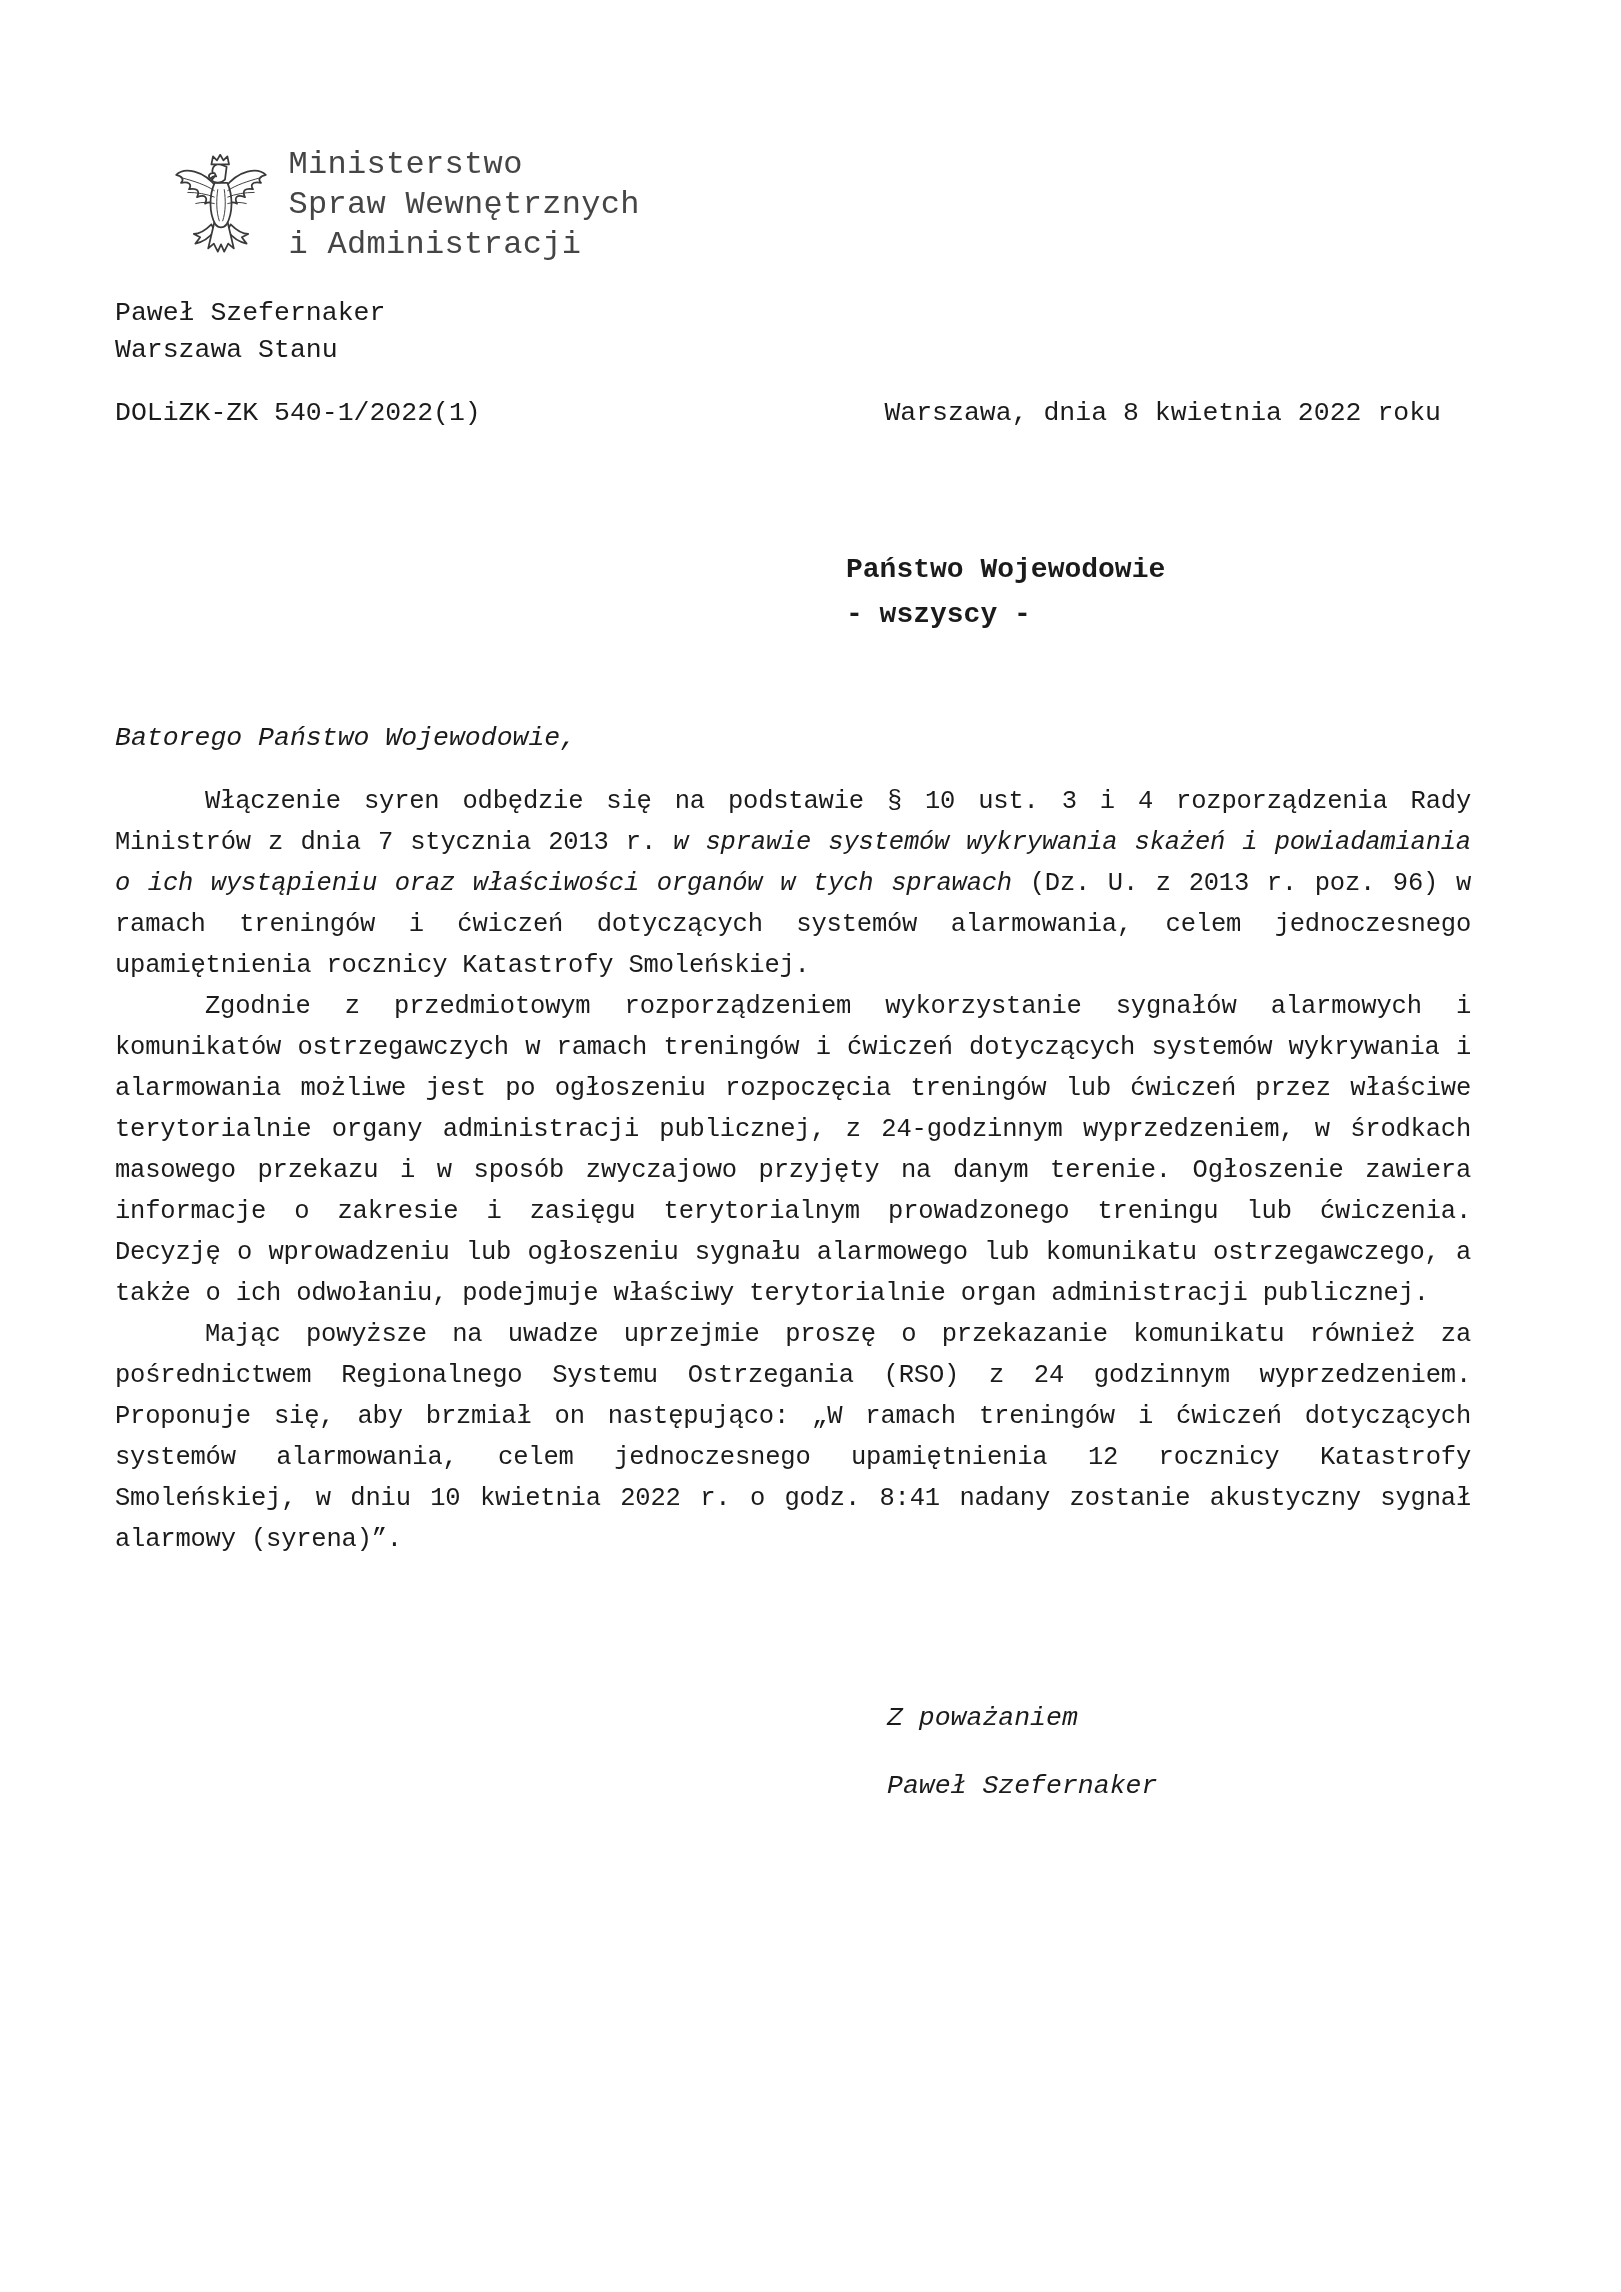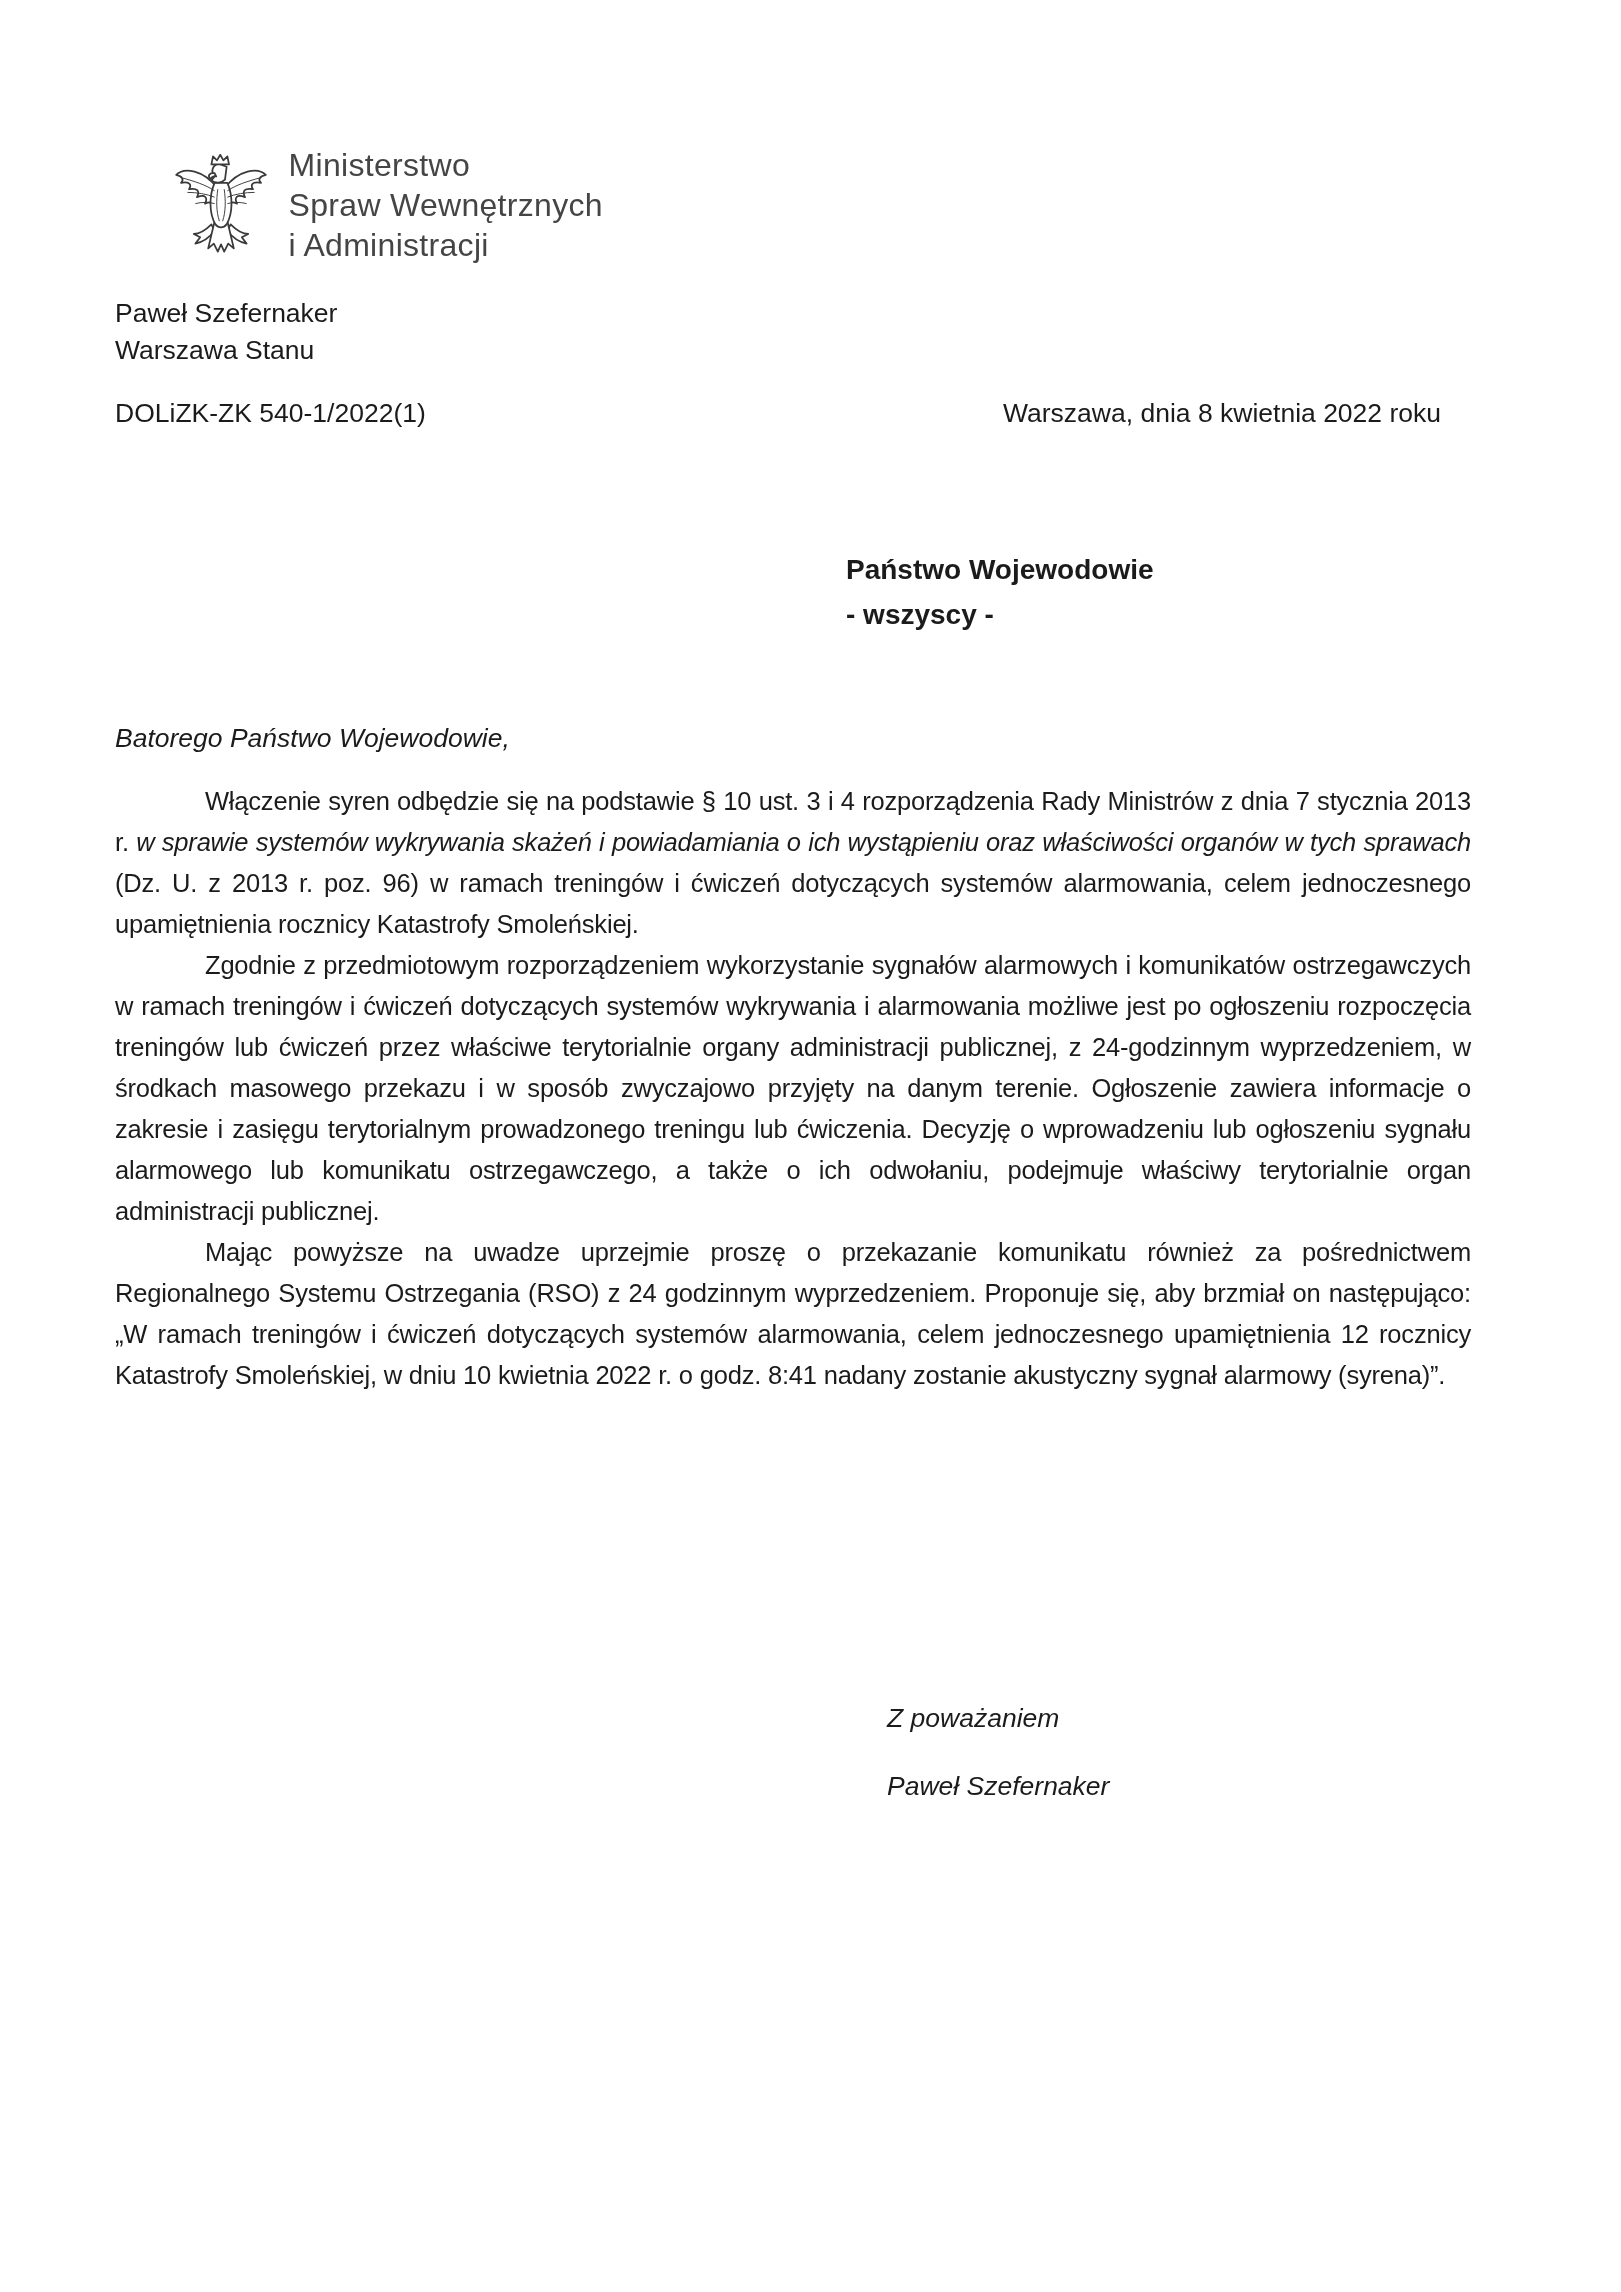--- a/index.html
+++ b/index.html
@@ -1,21 +1,21 @@
 <!DOCTYPE html>
 <html lang="pl"><head>
 <meta charset="utf-8">
 <style>
   * { margin:0; padding:0; box-sizing:border-box; }
   html,body { background:#ffffff; }
   .page {
     position:relative;
     width:1621px; height:1926px;
     background:#ffffff;
-    font-family:Liberation Sans, sans-serif;
+    font-family:Liberation Mono, monospace;
     color:#1b1b1b;
     overflow:hidden;
   }
 
   
   .brand { position:absolute; left:173px; top:145px; display:flex; align-items:flex-start; }
   .eagle { width:96px; height:118px; margin-top:5.9px; flex:0 0 auto; }
   .ministry {
     margin-left:19.6px;
     font-size:32px; line-height:40px;

